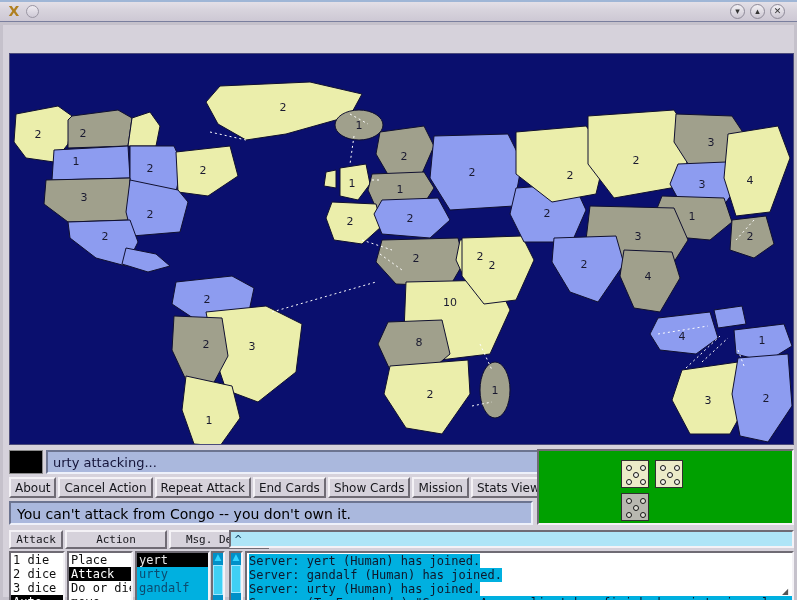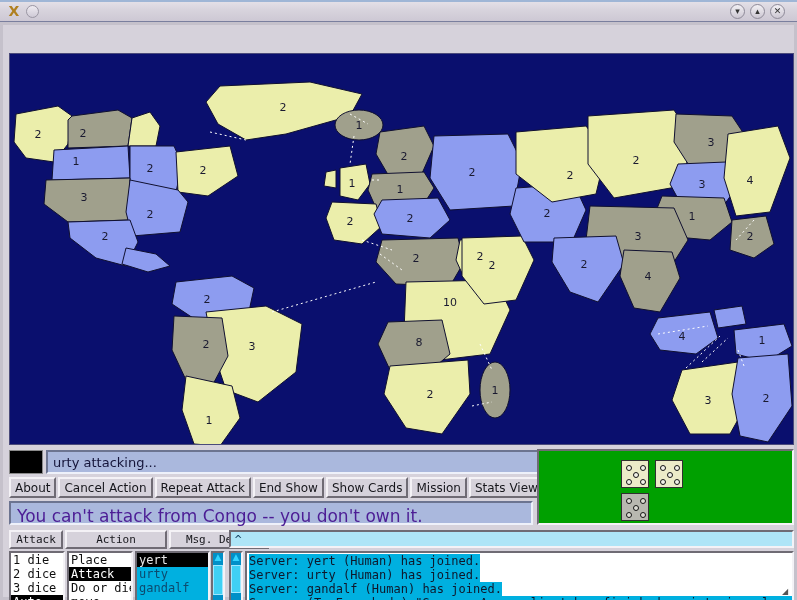--- a/index.html
+++ b/index.html
@@ -132,21 +132,21 @@
     cursor: default;
   }
 
   .msgfield {
     position: absolute; left: 6px; top: 476px;
     width: 524px; height: 24px;
     background: #aab8dd;
     border: 2px solid;
     border-color: #6c7490 #eef1fa #eef1fa #6c7490;
     box-sizing: border-box;
-    font-size: 17px; color: #4c1d95;
+    font-size: 14px; color: #000000;
     padding: 3px 6px;
     font-family: "DejaVu Sans", sans-serif;
   }
 
   
   .dicepanel {
     position: absolute; left: 534px; top: 424px;
     width: 257px; height: 76px;
     background: #00a000;
     border: 2px solid;
@@ -421,21 +421,21 @@
 
     <div class="statusrow">
       <div class="colorswatch"></div>
       <div class="statusfield">urty attacking...</div>
     </div>
 
     <div class="buttonbar">
       <div class="xbtn">About</div>
       <div class="xbtn">Cancel Action</div>
       <div class="xbtn">Repeat Attack</div>
-      <div class="xbtn">End Show</div>
+      <div class="xbtn">End Cards</div>
       <div class="xbtn">Show Cards</div>
       <div class="xbtn">Mission</div>
       <div class="xbtn">Stats View</div>
       <div class="xbtn">Help</div>
       <div class="xbtn">Quit</div>
     </div>
 
     <div class="msgfield">You can't attack from Congo -- you don't own it.</div>
 
     <div class="dicepanel">
@@ -499,20 +499,20 @@
       <div class="sb-thumb" style="top:12px; height:28px;"></div>
 
     </div>
 
     <div class="entryline">
       <div class="caret">^</div>
     </div>
 
     <div class="logbox">
       <div class="logline"><span class="hl">Server: yert (Human) has joined.</span></div>
+      <div class="logline"><span class="hl">Server: gandalf (Human) has joined.</span></div>
       <div class="logline"><span class="hl">Server: urty (Human) has joined.</span></div>
-      <div class="logline"><span class="hl">Server: gandalf (Human) has joined.</span></div>
       <div class="logline"><span class="hl">Server: (To Everybody) "Server: A new client has finished registering players."</span></div>
     </div>
 
     <div class="resize-grip">◢</div>
   </div>
 </div>
 
 </body></html>

